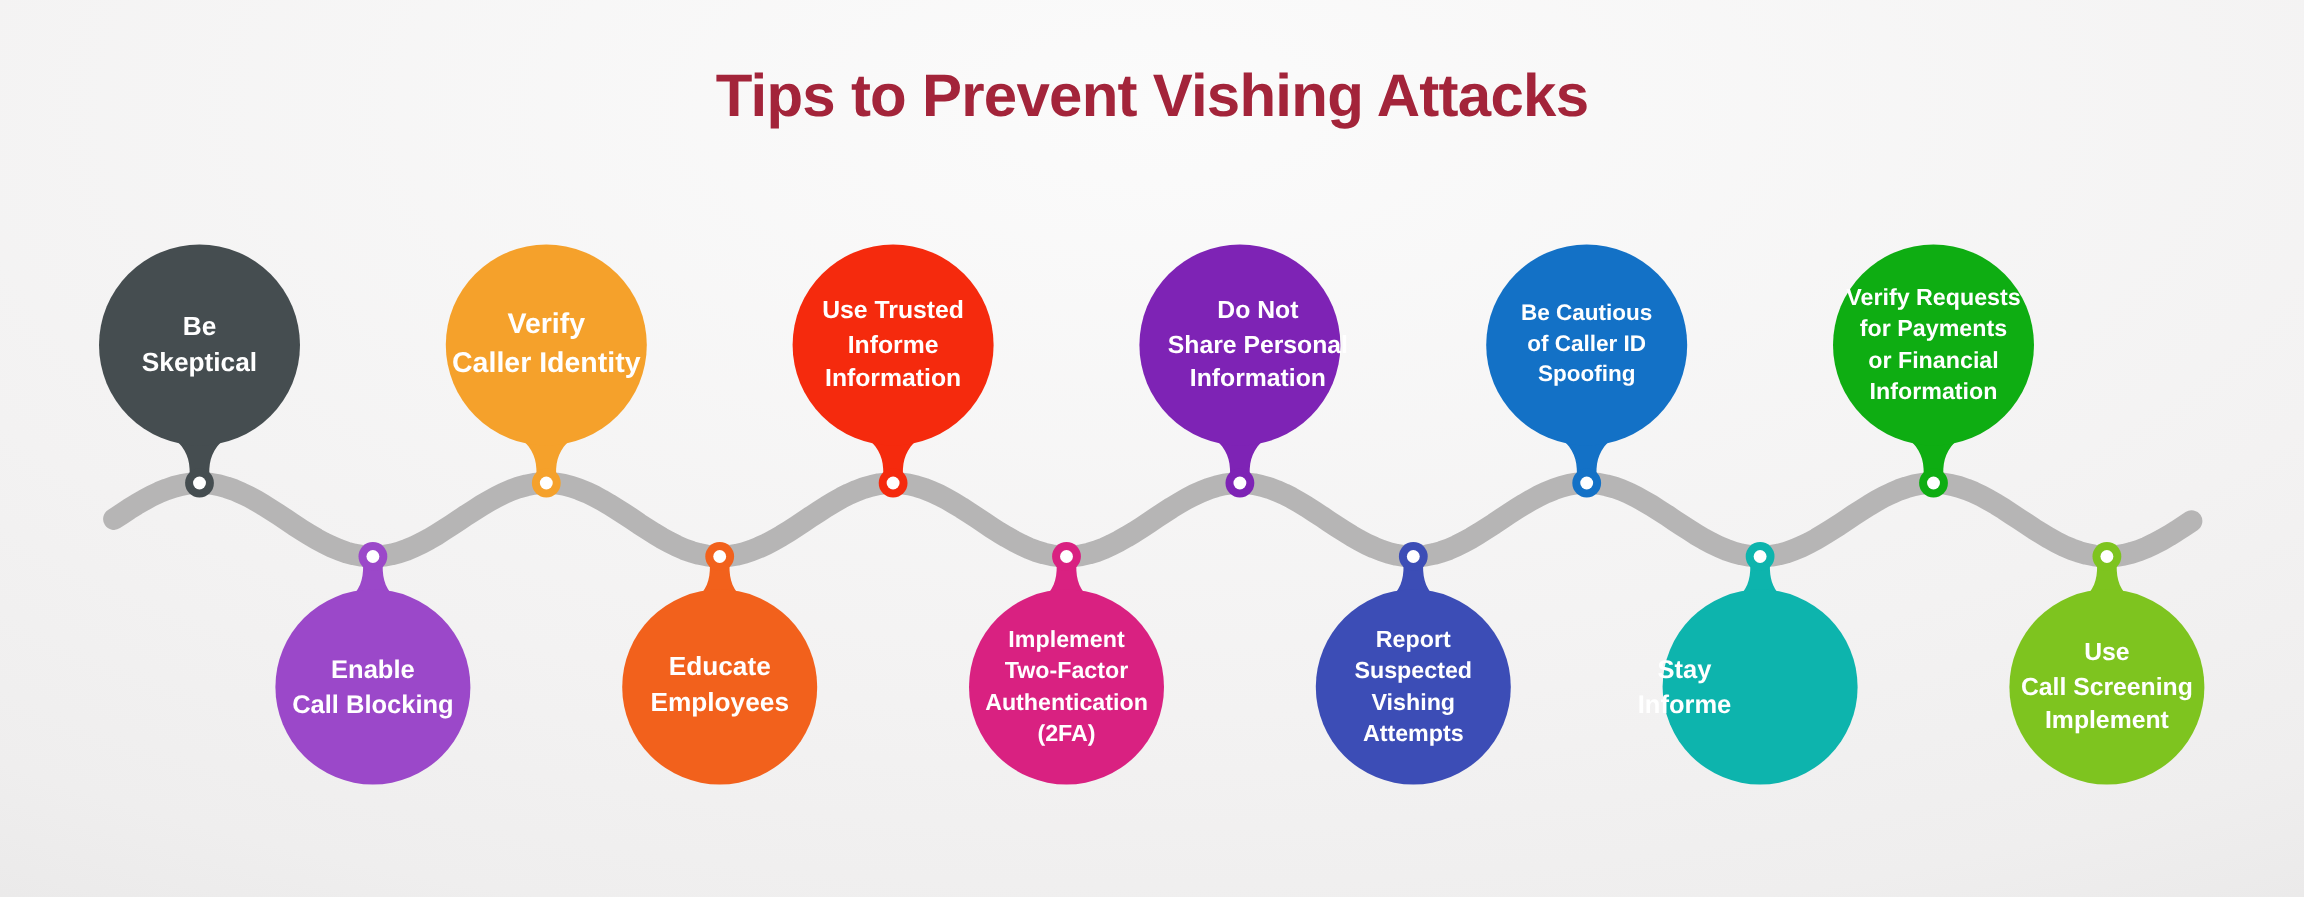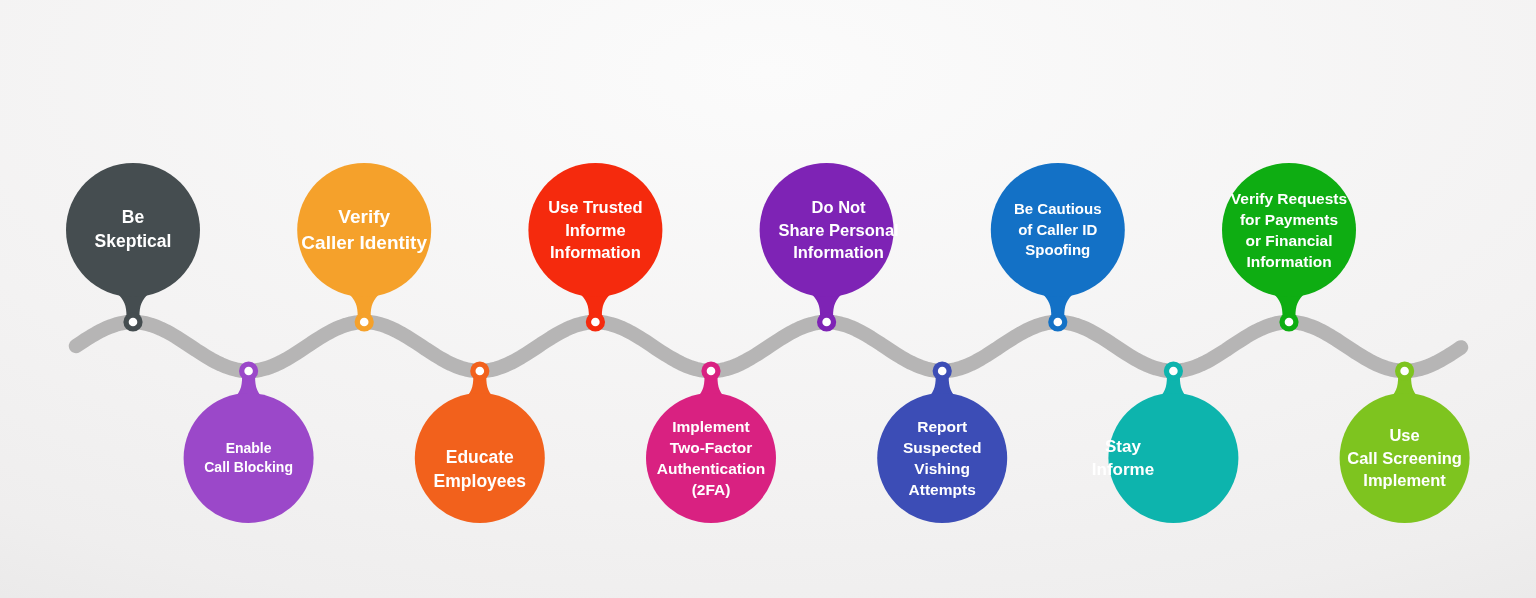--- a/index.html
+++ b/index.html
@@ -40,20 +40,21 @@
     font-weight: bold;
     line-height: 1.36;
     white-space: pre-line;
     pointer-events: none;
   }
 </style>
 </head>
 <body>
 
 <div class="canvas">
+  <div class="title" style="color: rgb(163, 36, 58);">Tips to Prevent Vishing Attacks</div>
   <svg id="scene" viewBox="0 0 1536 598" xmlns="http://www.w3.org/2000/svg">
       <path d="M76.0 346.0 L81.0 342.7 L86.0 339.4 L91.0 336.3 L96.0 333.4 L101.0 330.7 L106.0 328.3 L111.0 326.3 L116.0 324.6 L121.0 323.3 L126.0 322.4 L131.0 322.0 L136.0 322.1 L141.0 322.6 L146.0 323.5 L151.0 324.9 L156.0 326.6 L161.0 328.8 L166.0 331.2 L171.0 333.9 L176.0 336.9 L181.0 340.1 L186.0 343.3 L191.0 346.6 L196.0 350.0 L201.0 353.2 L206.0 356.3 L211.0 359.3 L216.0 362.0 L221.0 364.4 L226.0 366.5 L231.0 368.3 L236.0 369.6 L241.0 370.5 L246.0 370.9 L251.0 370.9 L256.0 370.5 L261.0 369.6 L266.0 368.3 L271.0 366.6 L276.0 364.5 L281.0 362.1 L286.0 359.4 L291.0 356.5 L296.0 353.3 L301.0 350.1 L306.0 346.8 L311.0 343.4 L316.0 340.2 L321.0 337.0 L326.0 334.1 L331.0 331.3 L336.0 328.8 L341.0 326.7 L346.0 324.9 L351.0 323.6 L356.0 322.6 L361.0 322.1 L366.0 322.0 L371.0 322.4 L376.0 323.2 L381.0 324.5 L386.0 326.2 L391.0 328.2 L396.0 330.6 L401.0 333.3 L406.0 336.2 L411.0 339.3 L416.0 342.5 L421.0 345.8 L426.0 349.2 L431.0 352.4 L436.0 355.6 L441.0 358.6 L446.0 361.4 L451.0 363.9 L456.0 366.1 L461.0 367.9 L466.0 369.3 L471.0 370.3 L476.0 370.9 L481.0 371.0 L486.0 370.7 L491.0 369.9 L496.0 368.7 L501.0 367.0 L506.0 365.0 L511.0 362.7 L516.0 360.1 L521.0 357.2 L526.0 354.1 L531.0 350.9 L536.0 347.6 L541.0 344.2 L546.0 341.0 L551.0 337.8 L556.0 334.8 L561.0 331.9 L566.0 329.4 L571.0 327.2 L576.0 325.3 L581.0 323.9 L586.0 322.8 L591.0 322.2 L596.0 322.0 L601.0 322.3 L606.0 323.0 L611.0 324.2 L616.0 325.7 L621.0 327.7 L626.0 330.0 L631.0 332.6 L636.0 335.5 L641.0 338.5 L646.0 341.7 L651.0 345.0 L656.0 348.4 L661.0 351.7 L666.0 354.9 L671.0 357.9 L676.0 360.7 L681.0 363.3 L686.0 365.6 L691.0 367.5 L696.0 369.0 L701.0 370.1 L706.0 370.8 L711.0 371.0 L716.0 370.8 L721.0 370.1 L726.0 369.0 L731.0 367.5 L736.0 365.6 L741.0 363.3 L746.0 360.7 L751.0 357.9 L756.0 354.9 L761.0 351.7 L766.0 348.4 L771.0 345.0 L776.0 341.7 L781.0 338.5 L786.0 335.5 L791.0 332.6 L796.0 330.0 L801.0 327.7 L806.0 325.7 L811.0 324.2 L816.0 323.0 L821.0 322.3 L826.0 322.0 L831.0 322.2 L836.0 322.8 L841.0 323.9 L846.0 325.3 L851.0 327.2 L856.0 329.4 L861.0 331.9 L866.0 334.8 L871.0 337.8 L876.0 341.0 L881.0 344.2 L886.0 347.6 L891.0 350.9 L896.0 354.1 L901.0 357.2 L906.0 360.1 L911.0 362.7 L916.0 365.0 L921.0 367.0 L926.0 368.7 L931.0 369.9 L936.0 370.7 L941.0 371.0 L946.0 370.9 L951.0 370.3 L956.0 369.3 L961.0 367.9 L966.0 366.1 L971.0 363.9 L976.0 361.4 L981.0 358.6 L986.0 355.6 L991.0 352.4 L996.0 349.2 L1001.0 345.8 L1006.0 342.5 L1011.0 339.3 L1016.0 336.2 L1021.0 333.3 L1026.0 330.6 L1031.0 328.2 L1036.0 326.2 L1041.0 324.5 L1046.0 323.2 L1051.0 322.4 L1056.0 322.0 L1061.0 322.1 L1066.0 322.6 L1071.0 323.6 L1076.0 324.9 L1081.0 326.7 L1086.0 328.8 L1091.0 331.3 L1096.0 334.1 L1101.0 337.0 L1106.0 340.2 L1111.0 343.4 L1116.0 346.8 L1121.0 350.1 L1126.0 353.3 L1131.0 356.5 L1136.0 359.4 L1141.0 362.1 L1146.0 364.5 L1151.0 366.6 L1156.0 368.3 L1161.0 369.6 L1166.0 370.5 L1171.0 370.9 L1176.0 370.9 L1181.0 370.5 L1186.0 369.6 L1191.0 368.3 L1196.0 366.5 L1201.0 364.4 L1206.0 362.0 L1211.0 359.3 L1216.0 356.3 L1221.0 353.2 L1226.0 350.0 L1231.0 346.6 L1236.0 343.3 L1241.0 340.1 L1246.0 336.9 L1251.0 333.9 L1256.0 331.2 L1261.0 328.8 L1266.0 326.6 L1271.0 324.9 L1276.0 323.5 L1281.0 322.6 L1286.0 322.1 L1291.0 322.0 L1296.0 322.4 L1301.0 323.3 L1306.0 324.6 L1311.0 326.3 L1316.0 328.3 L1321.0 330.7 L1326.0 333.4 L1331.0 336.3 L1336.0 339.4 L1341.0 342.7 L1346.0 346.0 L1351.0 349.3 L1356.0 352.6 L1361.0 355.7 L1366.0 358.7 L1371.0 361.5 L1376.0 364.0 L1381.0 366.1 L1386.0 367.9 L1391.0 369.3 L1396.0 370.3 L1401.0 370.9 L1406.0 371.0 L1411.0 370.6 L1416.0 369.8 L1421.0 368.6 L1426.0 367.0 L1431.0 365.0 L1436.0 362.6 L1441.0 360.0 L1446.0 357.1 L1451.0 354.0 L1456.0 350.7 L1461.0 347.4 L1461 347.4" fill="none" stroke="#b6b5b5" stroke-width="14.5" stroke-linecap="round" stroke-linejoin="round"></path>
       <path d="M 116 292 C 124.5 300 126.5 306 126.5 316
              L 126.5 322 L 139.5 322 L 139.5 316
              C 139.5 306 141.5 300 150 292 Z" fill="#454d50"></path>
       <circle cx="133" cy="230" r="67" fill="#454d50"></circle>
       <circle cx="133" cy="322" r="9.6" fill="#454d50"></circle>
       <circle cx="133" cy="322" r="4.3" fill="#ffffff"></circle>
       <path d="M 231.6 401 C 240.1 393 242.1 387 242.1 377
              L 242.1 371 L 255.1 371 L 255.1 377
@@ -118,25 +119,25 @@
       <path d="M 1387.6 401 C 1396.1 393 1398.1 387 1398.1 377
              L 1398.1 371 L 1411.1 371 L 1411.1 377
              C 1411.1 387 1413.1 393 1421.6 401 Z" fill="#7ec41f"></path>
       <circle cx="1404.6" cy="458" r="65" fill="#7ec41f"></circle>
       <circle cx="1404.6" cy="371" r="9.6" fill="#7ec41f"></circle>
       <circle cx="1404.6" cy="371" r="4.3" fill="#ffffff"></circle>
     </svg>
   <div id="labels">
       <div class="balloon-label" style="font-size: 17.5px; left: 66px; top: 163px; width: 134px; height: 134px;">Be
 Skeptical</div>
-      <div class="balloon-label" style="font-size: 14px; left: 183.6px; top: 393px; width: 130px; height: 130px;">Enable
+      <div class="balloon-label" style="font-size: 17px; left: 183.6px; top: 393px; width: 130px; height: 130px;">Enable
 Call Blocking</div>
       <div class="balloon-label" style="font-size: 19px; left: 297.2px; top: 163px; width: 134px; height: 134px;">Verify
 Caller Identity</div>
-      <div class="balloon-label" style="font-size: 17.5px; left: 414.8px; top: 405px; width: 130px; height: 130px;">Educate
+      <div class="balloon-label" style="font-size: 17.5px; left: 414.8px; top: 392px; width: 130px; height: 130px;">Educate
 Employees</div>
       <div class="balloon-label" style="font-size: 16.5px; left: 528.4px; top: 163px; width: 134px; height: 134px;">Use Trusted
 Informe
 Information</div>
       <div class="balloon-label" style="font-size: 15.5px; left: 646px; top: 393px; width: 130px; height: 130px;">Implement
 Two-Factor
 Authentication
 (2FA)</div>
       <div class="balloon-label" style="font-size: 16.5px; left: 759.6px; top: 163px; width: 134px; height: 134px; margin-left: 12px;">Do Not
 Share Personal

